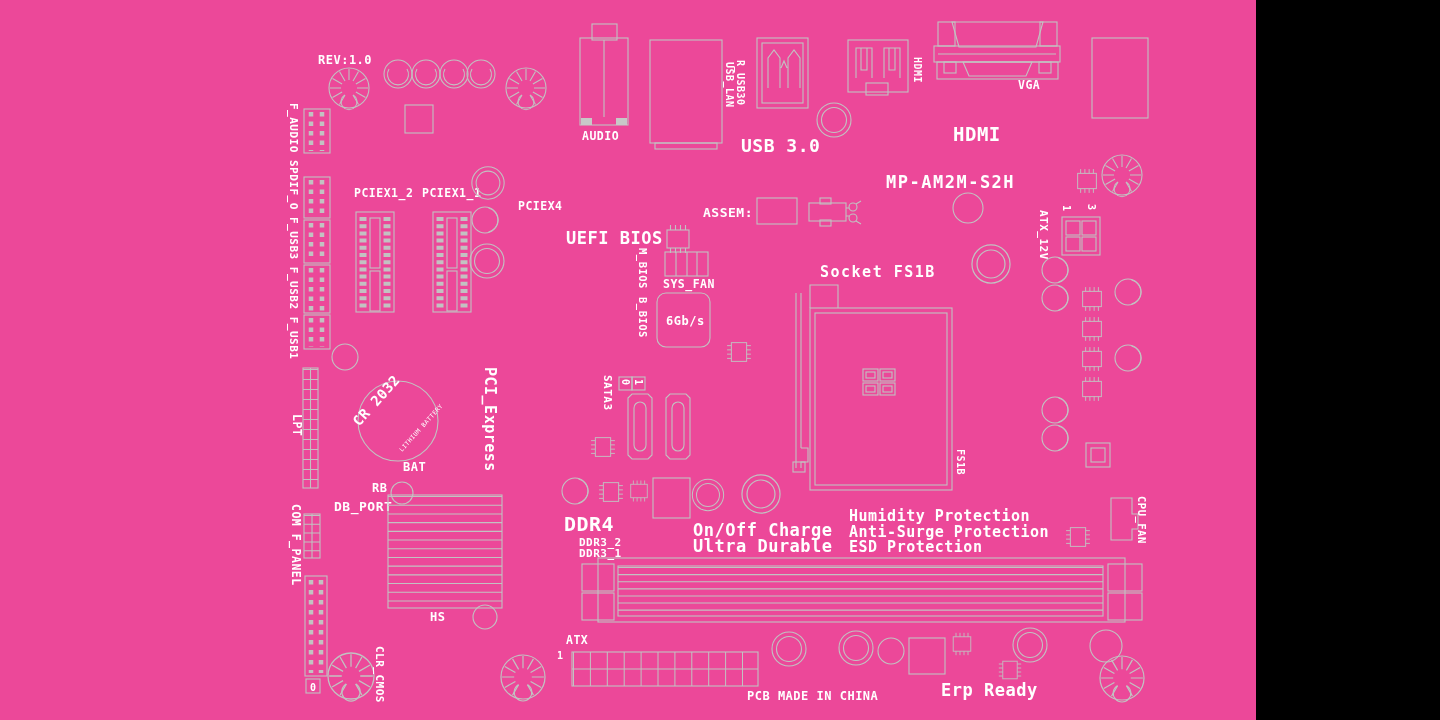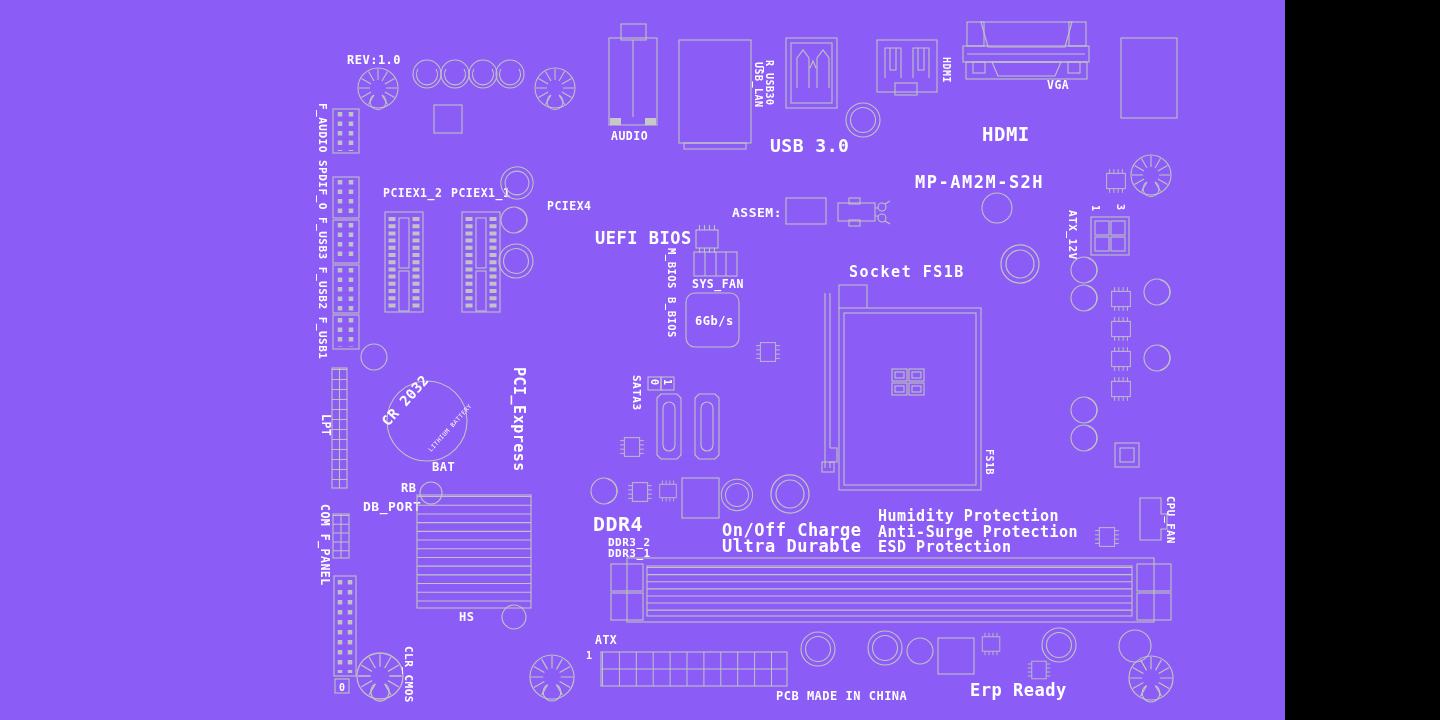--- a/index.html
+++ b/index.html
@@ -1,16 +1,16 @@
 <!DOCTYPE html>
 <html><head>
 <meta charset="utf-8">
 <style>
   html,body{margin:0;padding:0;background:#000;}
-  .stage{position:relative;width:1256px;height:720px;background:#8b5cf6;overflow:hidden;padding-left:29px;}
+  .stage{position:relative;width:1256px;height:720px;background:#ec4899;overflow:hidden;}
   svg{display:block;}
   .ln{stroke:#c2c2c2;fill:none;stroke-width:1.1;}
   .fill{fill:#c8c8c8;stroke:none;}
   text{fill:#ffffff;font-family:"DejaVu Sans Mono","Liberation Mono",monospace;font-weight:700;letter-spacing:.5px;}
   .t6{font-size:6px;font-weight:400;}
   .t10{font-size:10px;}
   .t105{font-size:10.5px;}
   .t11{font-size:11px;}
   .t115{font-size:11.5px;}
   .t12{font-size:12px;}

